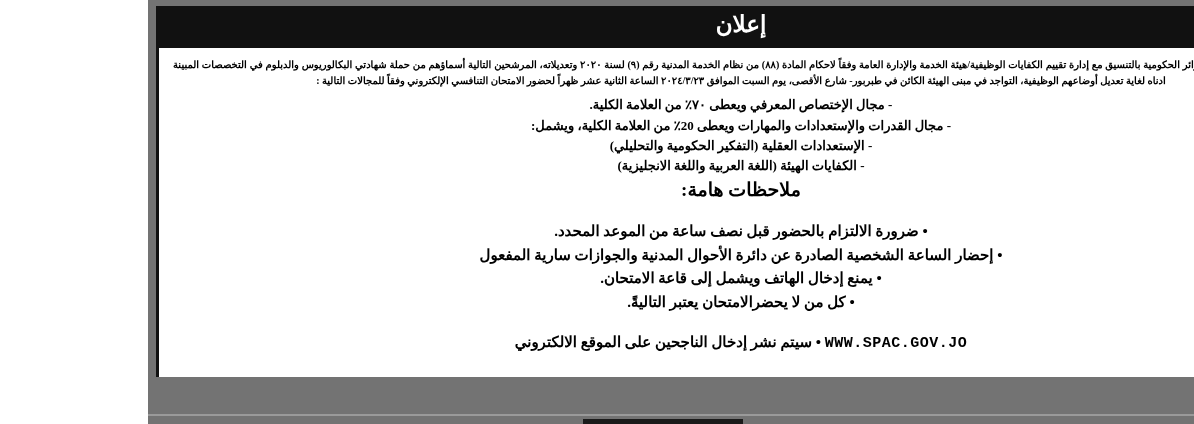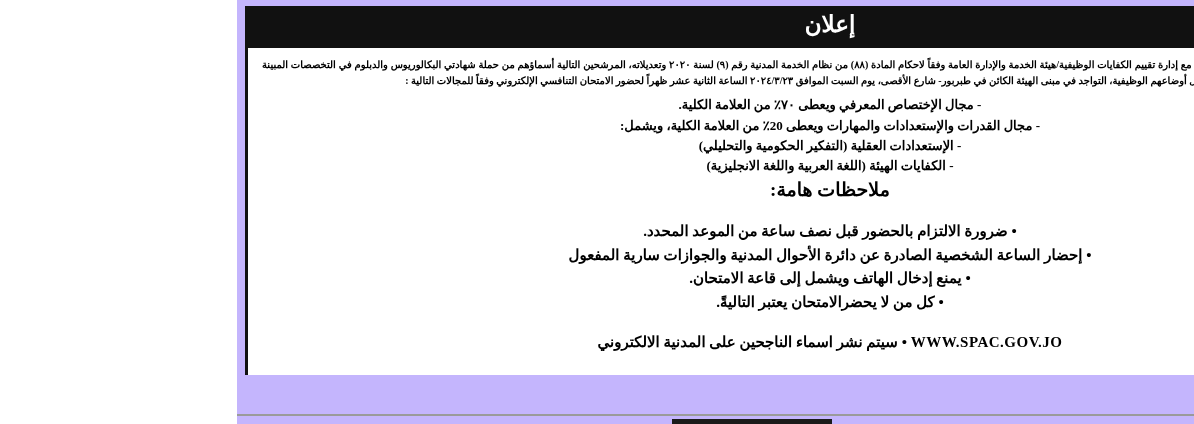--- a/index.html
+++ b/index.html
@@ -5,23 +5,23 @@
   html, body {
     margin: 0;
     padding: 0;
     background: #ffffff;
   }
   body {
     font-family: "Liberation Serif", serif;
   }
   .page {
     position: relative;
-    width: 957px;
+    width: 1046px;
     height: 424px;
-    background: #c4b5fd;
+    background: #737373;
     overflow: hidden;
     box-sizing: border-box;
   }
   .notice {
     position: absolute;
     left: 8px;
     top: 6px;
     width: 1170px;
     box-sizing: border-box;
     border-right: 3px solid #111;
@@ -80,21 +80,21 @@
     color: #000;
   }
   .site-line {
     font-size: 15px;
     font-weight: bold;
     text-align: center;
     line-height: 1.6;
     direction: rtl;
   }
   .site-url {
-    font-family: Liberation Serif, serif;
+    font-family: Liberation Mono, monospace;
     direction: ltr;
     unicode-bidi: embed;
     letter-spacing: 0.5px;
     font-size: 15px;
     text-align: center;
   }
   .footer-rule {
     position: absolute;
     left: 0;
     bottom: 8px;
@@ -133,21 +133,21 @@
 
       <ul class="bullets">
         <li>• ضرورة الالتزام بالحضور قبل نصف ساعة من الموعد المحدد.</li>
         <li>• إحضار الساعة الشخصية الصادرة عن دائرة الأحوال المدنية والجوازات سارية المفعول</li>
         <li>• يمنع إدخال الهاتف ويشمل إلى قاعة الامتحان.</li>
         <li>• كل من لا يحضرالامتحان يعتبر التاليةً.</li>
       </ul>
 
       <p class="site-line">
         <span class="site-url">WWW.SPAC.GOV.JO</span>
-        <span>• سيتم نشر اسماء الناجحين على المدنية الالكتروني</span>
+        <span>• سيتم نشر إدخال الناجحين على الموقع الالكتروني</span>
       </p>
 
     </div>
   </div>
 
   <div class="footer-rule"></div>
   <div class="footer-rule-dark"></div>
 
 </div>
 

